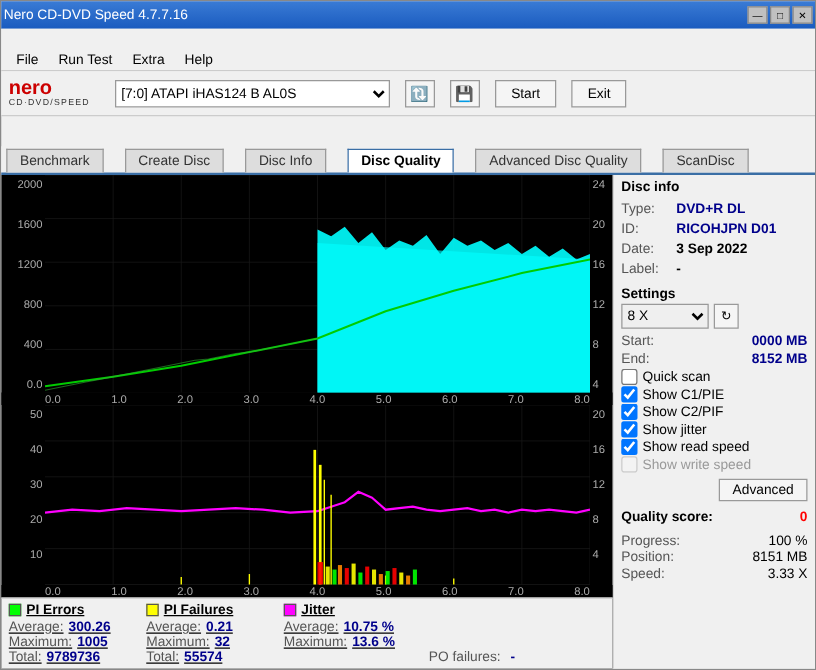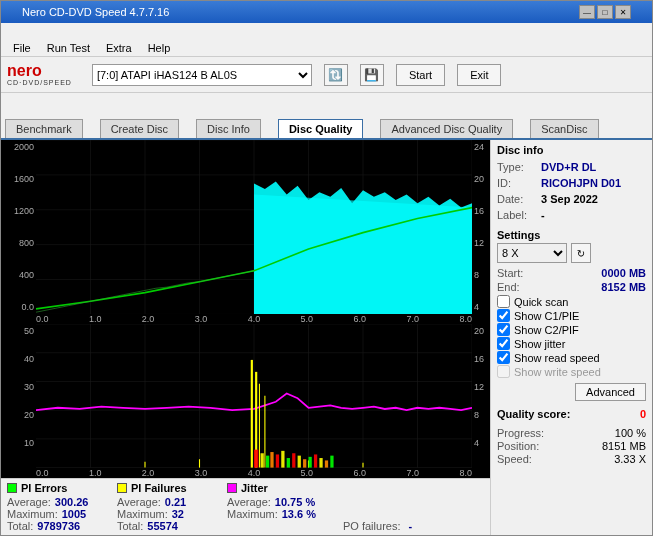--- a/index.html
+++ b/index.html
@@ -18,21 +18,21 @@
       display: flex;
       flex-direction: column;
       background: #f0f0f0;
     }
     .title-bar {
       background: linear-gradient(to bottom, #3a7bd5, #1a5bbf);
       color: white;
       height: 22px;
       display: flex;
       align-items: center;
-      padding: 0 21px;
+      padding: 0 2px;
       font-size: 11px;
     }
     .title-bar-text { flex: 1; font-weight: normal; }
     .title-bar-controls { display: flex; gap: 2px; }
     .title-btn {
       width: 16px; height: 14px;
       background: #c0c0c0;
       border: 1px solid #888;
       font-size: 8px;
       display: flex; align-items: center; justify-content: center;
@@ -199,20 +199,21 @@
       gap: 0;
       border-top: 1px solid #ccc;
       padding: 3px 6px;
       font-size: 11px;
     }
     .stat-group {
       display: flex;
       flex-direction: column;
       margin-right: 10px;
       min-width: 100px;
+      text-decoration: underline;
     }
     .stat-header {
       display: flex;
       align-items: center;
       gap: 4px;
       font-weight: bold;
       margin-bottom: 2px;
     }
     .color-dot {
       width: 10px; height: 10px;

